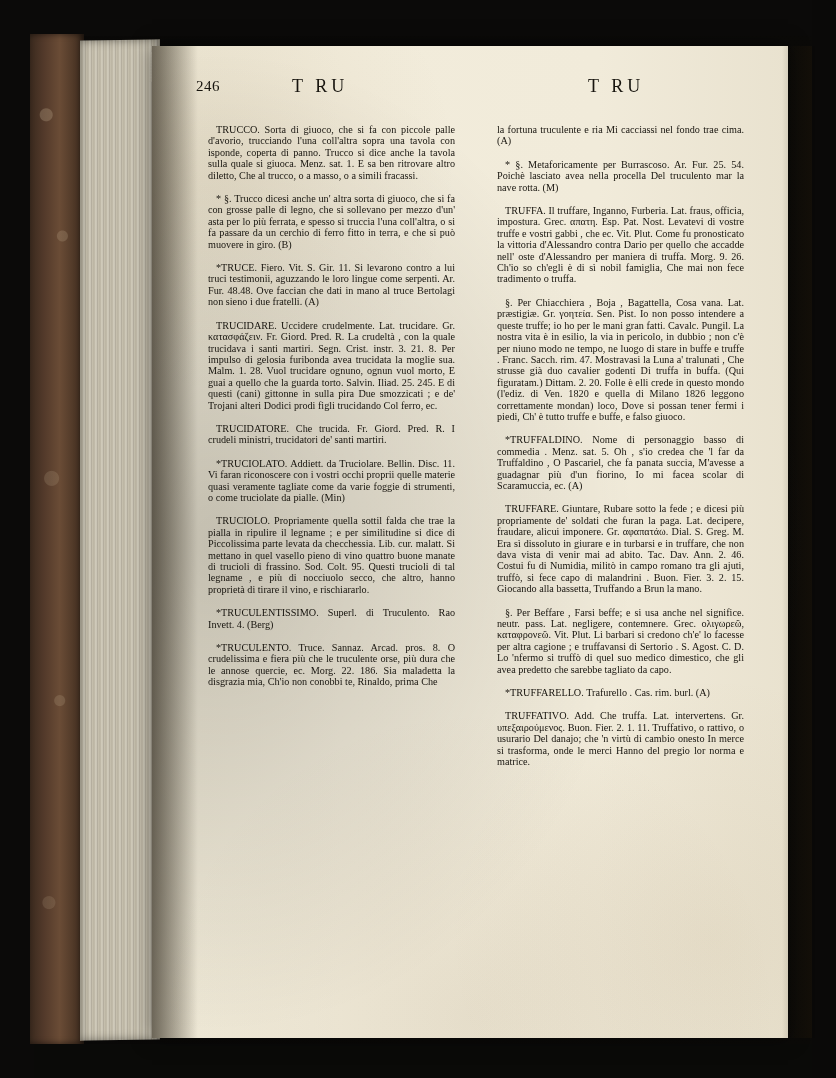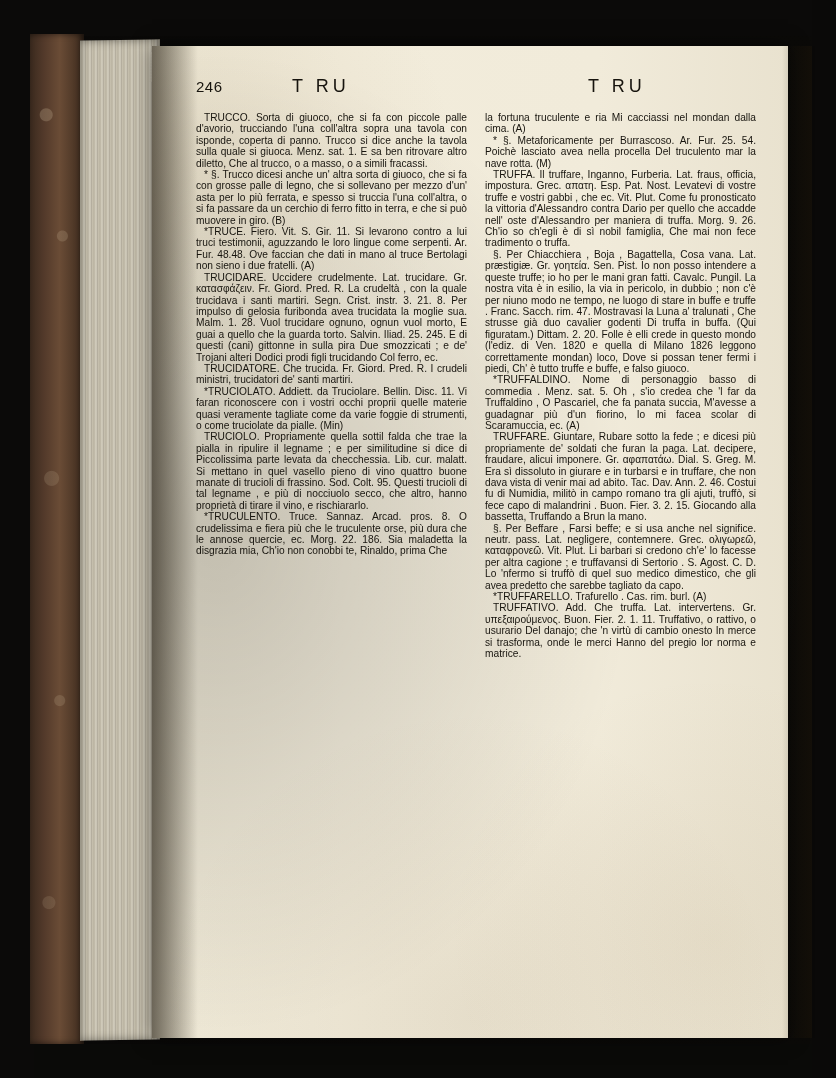--- a/index.html
+++ b/index.html
@@ -6,21 +6,21 @@
     margin: 0;
     padding: 0;
     background: #0b0b0b;
   }
   #page {
     position: relative;
     width: 836px;
     height: 1078px;
     overflow: hidden;
     background: #0c0b09;
-    font-family: Liberation Sans, sans-serif;
+    font-family: Liberation Serif, serif;
   }
 
   
   .book-bg {
     position: absolute;
     inset: 0;
     background:
       radial-gradient(ellipse 70% 60% at 50% 50%, rgba(255,255,255,0.03), rgba(0,0,0,0.0) 70%),
       linear-gradient(90deg, #0a0a09 0%, #151310 3%, #090807 6%, #0b0a08 100%);
   }
@@ -146,21 +146,21 @@
     height: 890px;
   }
   .col {
     width: 271px;
     font-size: 10.2px;
     line-height: 11.4px;
     text-align: justify;
     hyphens: auto;
   }
   .col p {
-    margin: 0;
+    margin: 12px;
     text-indent: 8px;
   }
   .col p.noind { text-indent: 0; }
 
   
   .curl {
     position: absolute;
     right: 24px; top: 46px; width: 30px; height: 992px;
     background: linear-gradient(270deg, rgba(30,22,10,.45), rgba(30,22,10,0));
     pointer-events: none;
@@ -193,25 +193,26 @@
 
     <div class="columns">
       <div class="col">
         <p>TRUCCO. Sorta di giuoco, che si fa con piccole palle d'avorio, trucciando l'una coll'altra sopra una tavola con isponde, coperta di panno. Trucco si dice anche la tavola sulla quale si giuoca. Menz. sat. 1. E sa ben ritrovare altro diletto, Che al trucco, o a masso, o a simili fracassi.</p>
         <p>* §. Trucco dicesi anche un' altra sorta di giuoco, che si fa con grosse palle di legno, che si sollevano per mezzo d'un' asta per lo più ferrata, e spesso si truccia l'una coll'altra, o si fa passare da un cerchio di ferro fitto in terra, e che si può muovere in giro. (B)</p>
         <p>*TRUCE. Fiero. Vit. S. Gir. 11. Si levarono contro a lui truci testimonii, aguzzando le loro lingue come serpenti. Ar. Fur. 48.48. Ove faccian che dati in mano al truce Bertolagi non sieno i due fratelli. (A)</p>
         <p>TRUCIDARE. Uccidere crudelmente. Lat. trucidare. Gr. κατασφάζειν. Fr. Giord. Pred. R. La crudeltà , con la quale trucidava i santi martiri. Segn. Crist. instr. 3. 21. 8. Per impulso di gelosia furibonda avea trucidata la moglie sua. Malm. 1. 28. Vuol trucidare ognuno, ognun vuol morto, E guai a quello che la guarda torto. Salvin. Iliad. 25. 245. E di questi (cani) gittonne in sulla pira Due smozzicati ; e de' Trojani alteri Dodici prodi figli trucidando Col ferro, ec.</p>
         <p>TRUCIDATORE. Che trucida. Fr. Giord. Pred. R. I crudeli ministri, trucidatori de' santi martiri.</p>
         <p>*TRUCIOLATO. Addiett. da Truciolare. Bellin. Disc. 11. Vi faran riconoscere con i vostri occhi proprii quelle materie quasi veramente tagliate come da varie foggie di strumenti, o come truciolate da pialle. (Min)</p>
         <p>TRUCIOLO. Propriamente quella sottil falda che trae la pialla in ripulire il legname ; e per similitudine si dice di Piccolissima parte levata da checchessia. Lib. cur. malatt. Si mettano in quel vasello pieno di vino quattro buone manate di trucioli di frassino. Sod. Colt. 95. Questi trucioli di tal legname , e più di nocciuolo secco, che altro, hanno proprietà di tirare il vino, e rischiararlo.</p>
+        <p>*TRUCULENTISSIMO. Superl. di Truculento. Rao Invett. 4. (Berg)</p>
         <p>*TRUCULENTO. Truce. Sannaz. Arcad. pros. 8. O crudelissima e fiera più che le truculente orse, più dura che le annose quercie, ec. Morg. 22. 186. Sia maladetta la disgrazia mia, Ch'io non conobbi te, Rinaldo, prima Che</p>
       </div>
 
       <div class="col">
-        <p class="noind">la fortuna truculente e ria Mi cacciassi nel mondan dalla cima. (A)</p>
+        <p class="noind">la fortuna truculente e ria Mi cacciassi nel fondo trae cima. (A)</p>
         <p>* §. Metaforicamente per Burrascoso. Ar. Fur. 25. 54. Poichè lasciato avea nella procella Del truculento mar la nave rotta. (M)</p>
         <p>TRUFFA. Il truffare, Inganno, Furberia. Lat. fraus, officia, impostura. Grec. απατη. Esp. Pat. Nost. Levatevi di vostre truffe e vostri gabbi , che ec. Vit. Plut. Come fu pronosticato la vittoria d'Alessandro contra Dario per quello che accadde nell' oste d'Alessandro per maniera di truffa. Morg. 9. 26. Ch'io so ch'egli è di sì nobil famiglia, Che mai non fece tradimento o truffa.</p>
         <p>§. Per Chiacchiera , Boja , Bagattella, Cosa vana. Lat. præstigiæ. Gr. γοητεία. Sen. Pist. Io non posso intendere a queste truffe; io ho per le mani gran fatti. Cavalc. Pungil. La nostra vita è in esilio, la via in pericolo, in dubbio ; non c'è per niuno modo ne tempo, ne luogo di stare in buffe e truffe . Franc. Sacch. rim. 47. Mostravasi la Luna a' tralunati , Che strusse già duo cavalier godenti Di truffa in buffa. (Qui figuratam.) Dittam. 2. 20. Folle è elli crede in questo mondo (l'ediz. di Ven. 1820 e quella di Milano 1826 leggono correttamente mondan) loco, Dove si possan tener fermi i piedi, Ch' è tutto truffe e buffe, e falso giuoco.</p>
         <p>*TRUFFALDINO. Nome di personaggio basso di commedia . Menz. sat. 5. Oh , s'io credea che 'l far da Truffaldino , O Pascariel, che fa panata succia, M'avesse a guadagnar più d'un fiorino, Io mi facea scolar di Scaramuccia, ec. (A)</p>
         <p>TRUFFARE. Giuntare, Rubare sotto la fede ; e dicesi più propriamente de' soldati che furan la paga. Lat. decipere, fraudare, alicui imponere. Gr. αφαπατάω. Dial. S. Greg. M. Era sì dissoluto in giurare e in turbarsi e in truffare, che non dava vista di venir mai ad abito. Tac. Dav. Ann. 2. 46. Costui fu di Numidia, militò in campo romano tra gli ajuti, truffò, si fece capo di malandrini . Buon. Fier. 3. 2. 15. Giocando alla bassetta, Truffando a Brun la mano.</p>
         <p>§. Per Beffare , Farsi beffe; e si usa anche nel significe. neutr. pass. Lat. negligere, contemnere. Grec. ολιγωρεῶ, καταφρονεῶ. Vit. Plut. Li barbari si credono ch'e' lo facesse per altra cagione ; e truffavansi di Sertorio . S. Agost. C. D. Lo 'nfermo si truffò di quel suo medico dimestico, che gli avea predetto che sarebbe tagliato da capo.</p>
         <p>*TRUFFARELLO. Trafurello . Cas. rim. burl. (A)</p>
         <p>TRUFFATIVO. Add. Che truffa. Lat. intervertens. Gr. υπεξαιρούμενος. Buon. Fier. 2. 1. 11. Truffativo, o rattivo, o usurario Del danajo; che 'n virtù di cambio onesto In merce si trasforma, onde le merci Hanno del pregio lor norma e matrice.</p>
       </div>
     </div>

